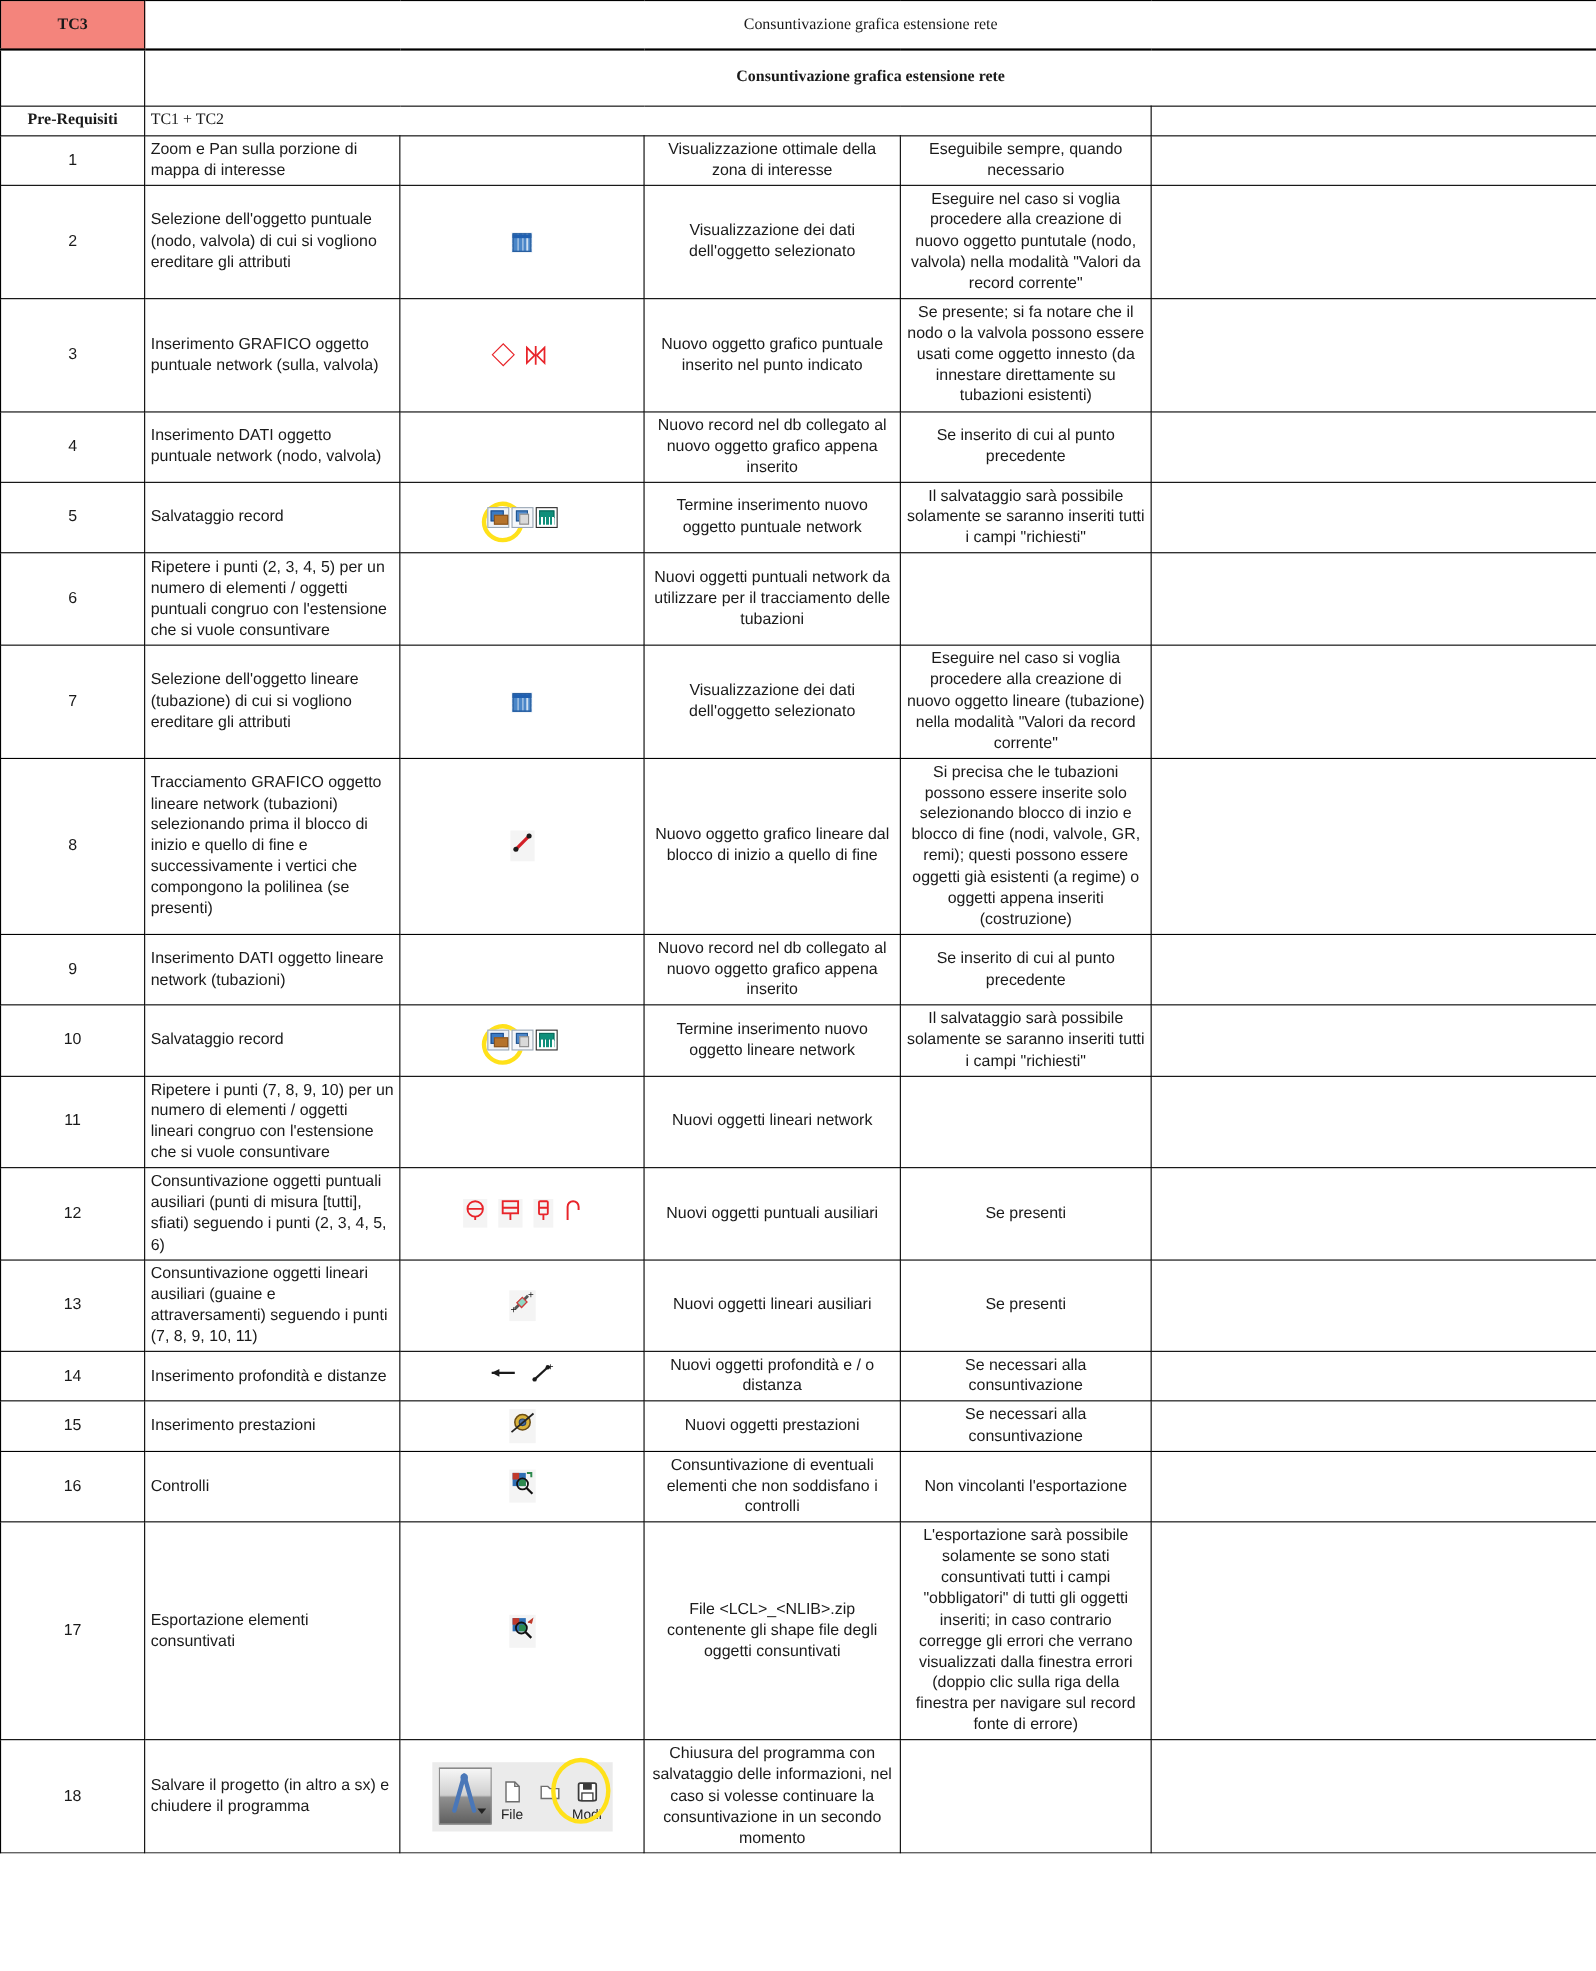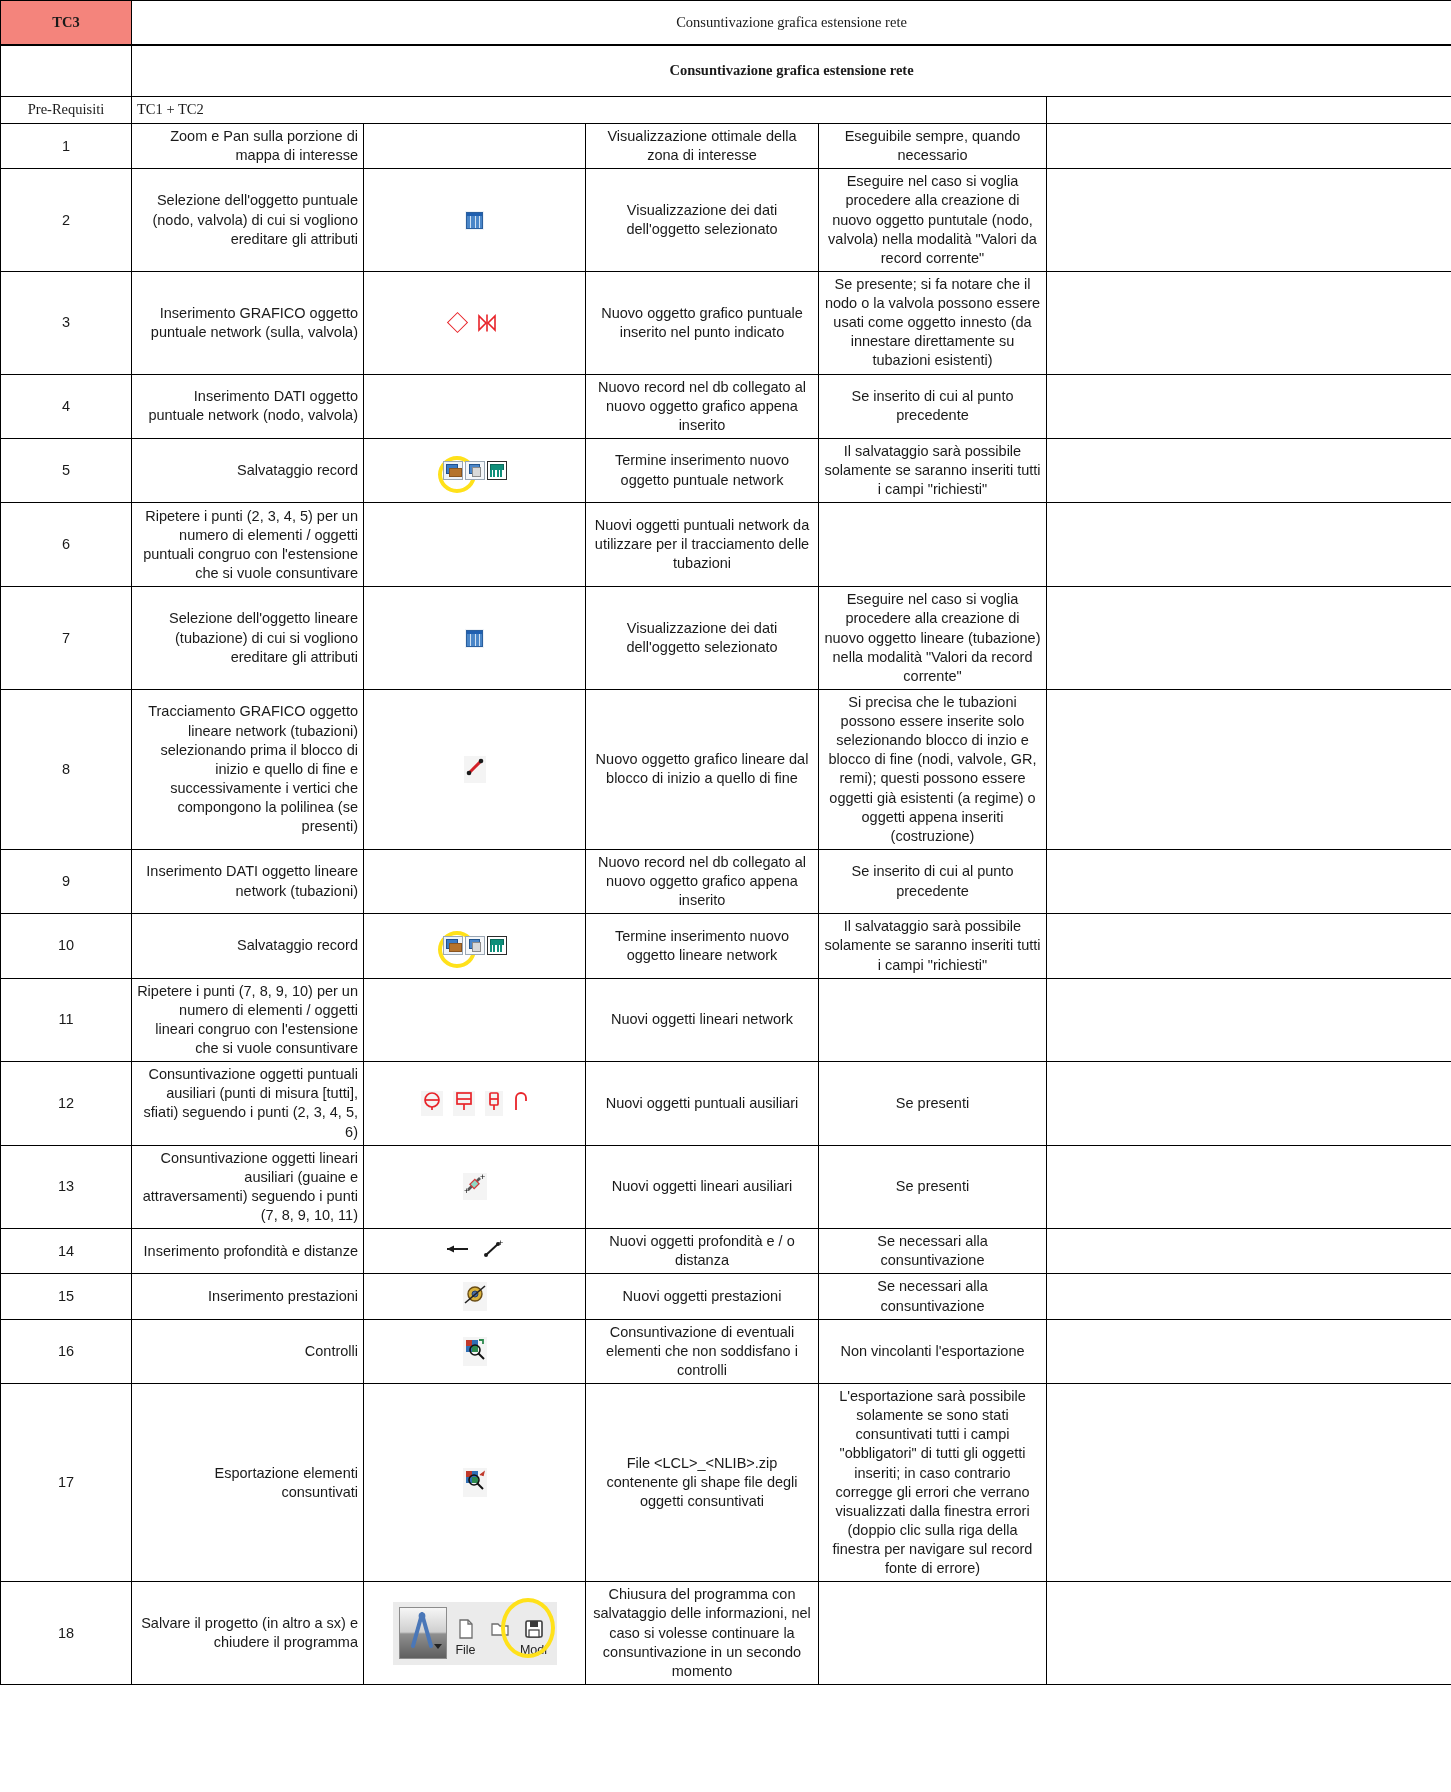--- a/index.html
+++ b/index.html
@@ -64,21 +64,21 @@
     font-family: "Liberation Serif", serif;
     font-weight: bold;
     font-size: 17px;
     color: #000;
     height: 44px;
     border-top: 2px solid #000 !important;
   }
   .prereq-label {
     text-align: center;
     font-family: "Liberation Serif", serif;
-    font-weight: normal;
+    font-weight: bold;
     font-size: 15px;
     color: #000;
     height: 20px;
   }
   .prereq-value {
     text-align: left;
     font-family: "Liberation Serif", serif;
     font-size: 16px;
     color: #000;
     padding-left: 6px;
@@ -86,21 +86,21 @@
   .col-head {
     text-align: center;
     font-family: "Liberation Serif", serif;
     font-weight: bold;
     font-size: 16px;
     color: #000;
     height: 22px;
   }
   
   .c-idcell   { text-align: center; font-size: 15px; }
-  .c-descell  { text-align: right; }
+  .c-descell  { text-align: left; }
   .c-syscell  { text-align: center; }
   .c-rescell  { text-align: center; }
   .c-notecell { text-align: center; }
   .c-datacell { }
 
   
   .icon-row {
     display: flex;
     align-items: center;
     justify-content: center;

